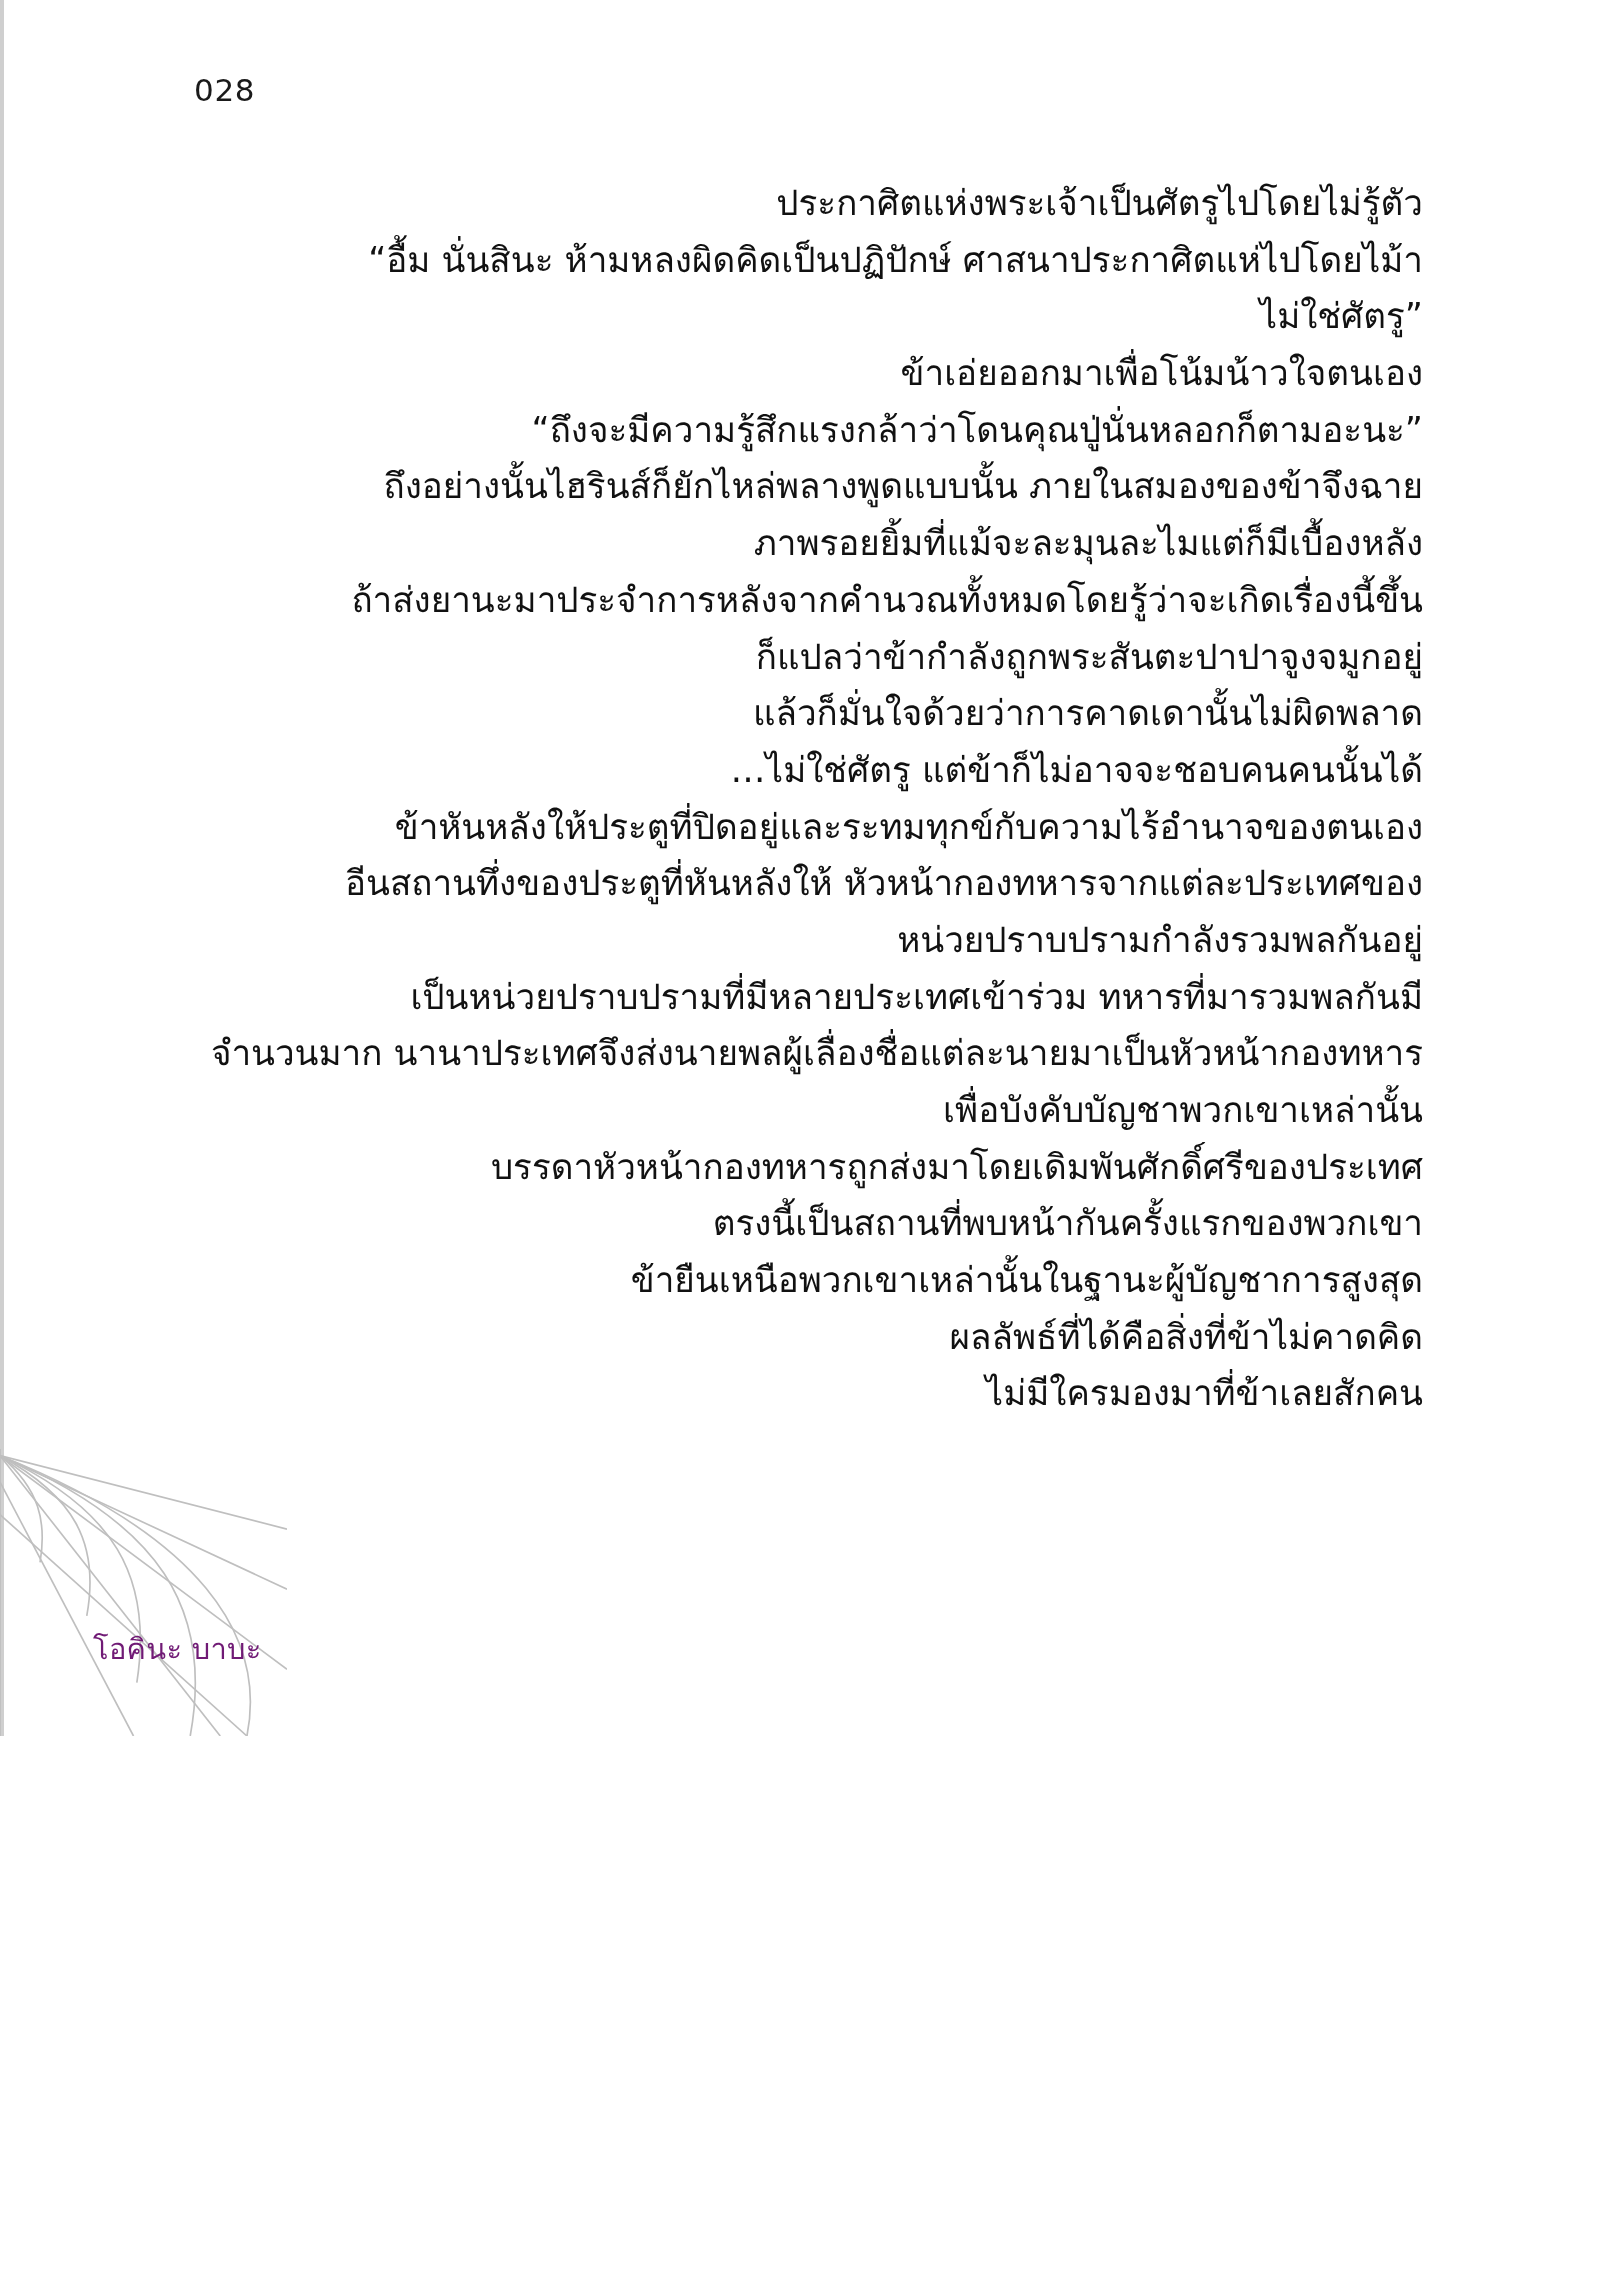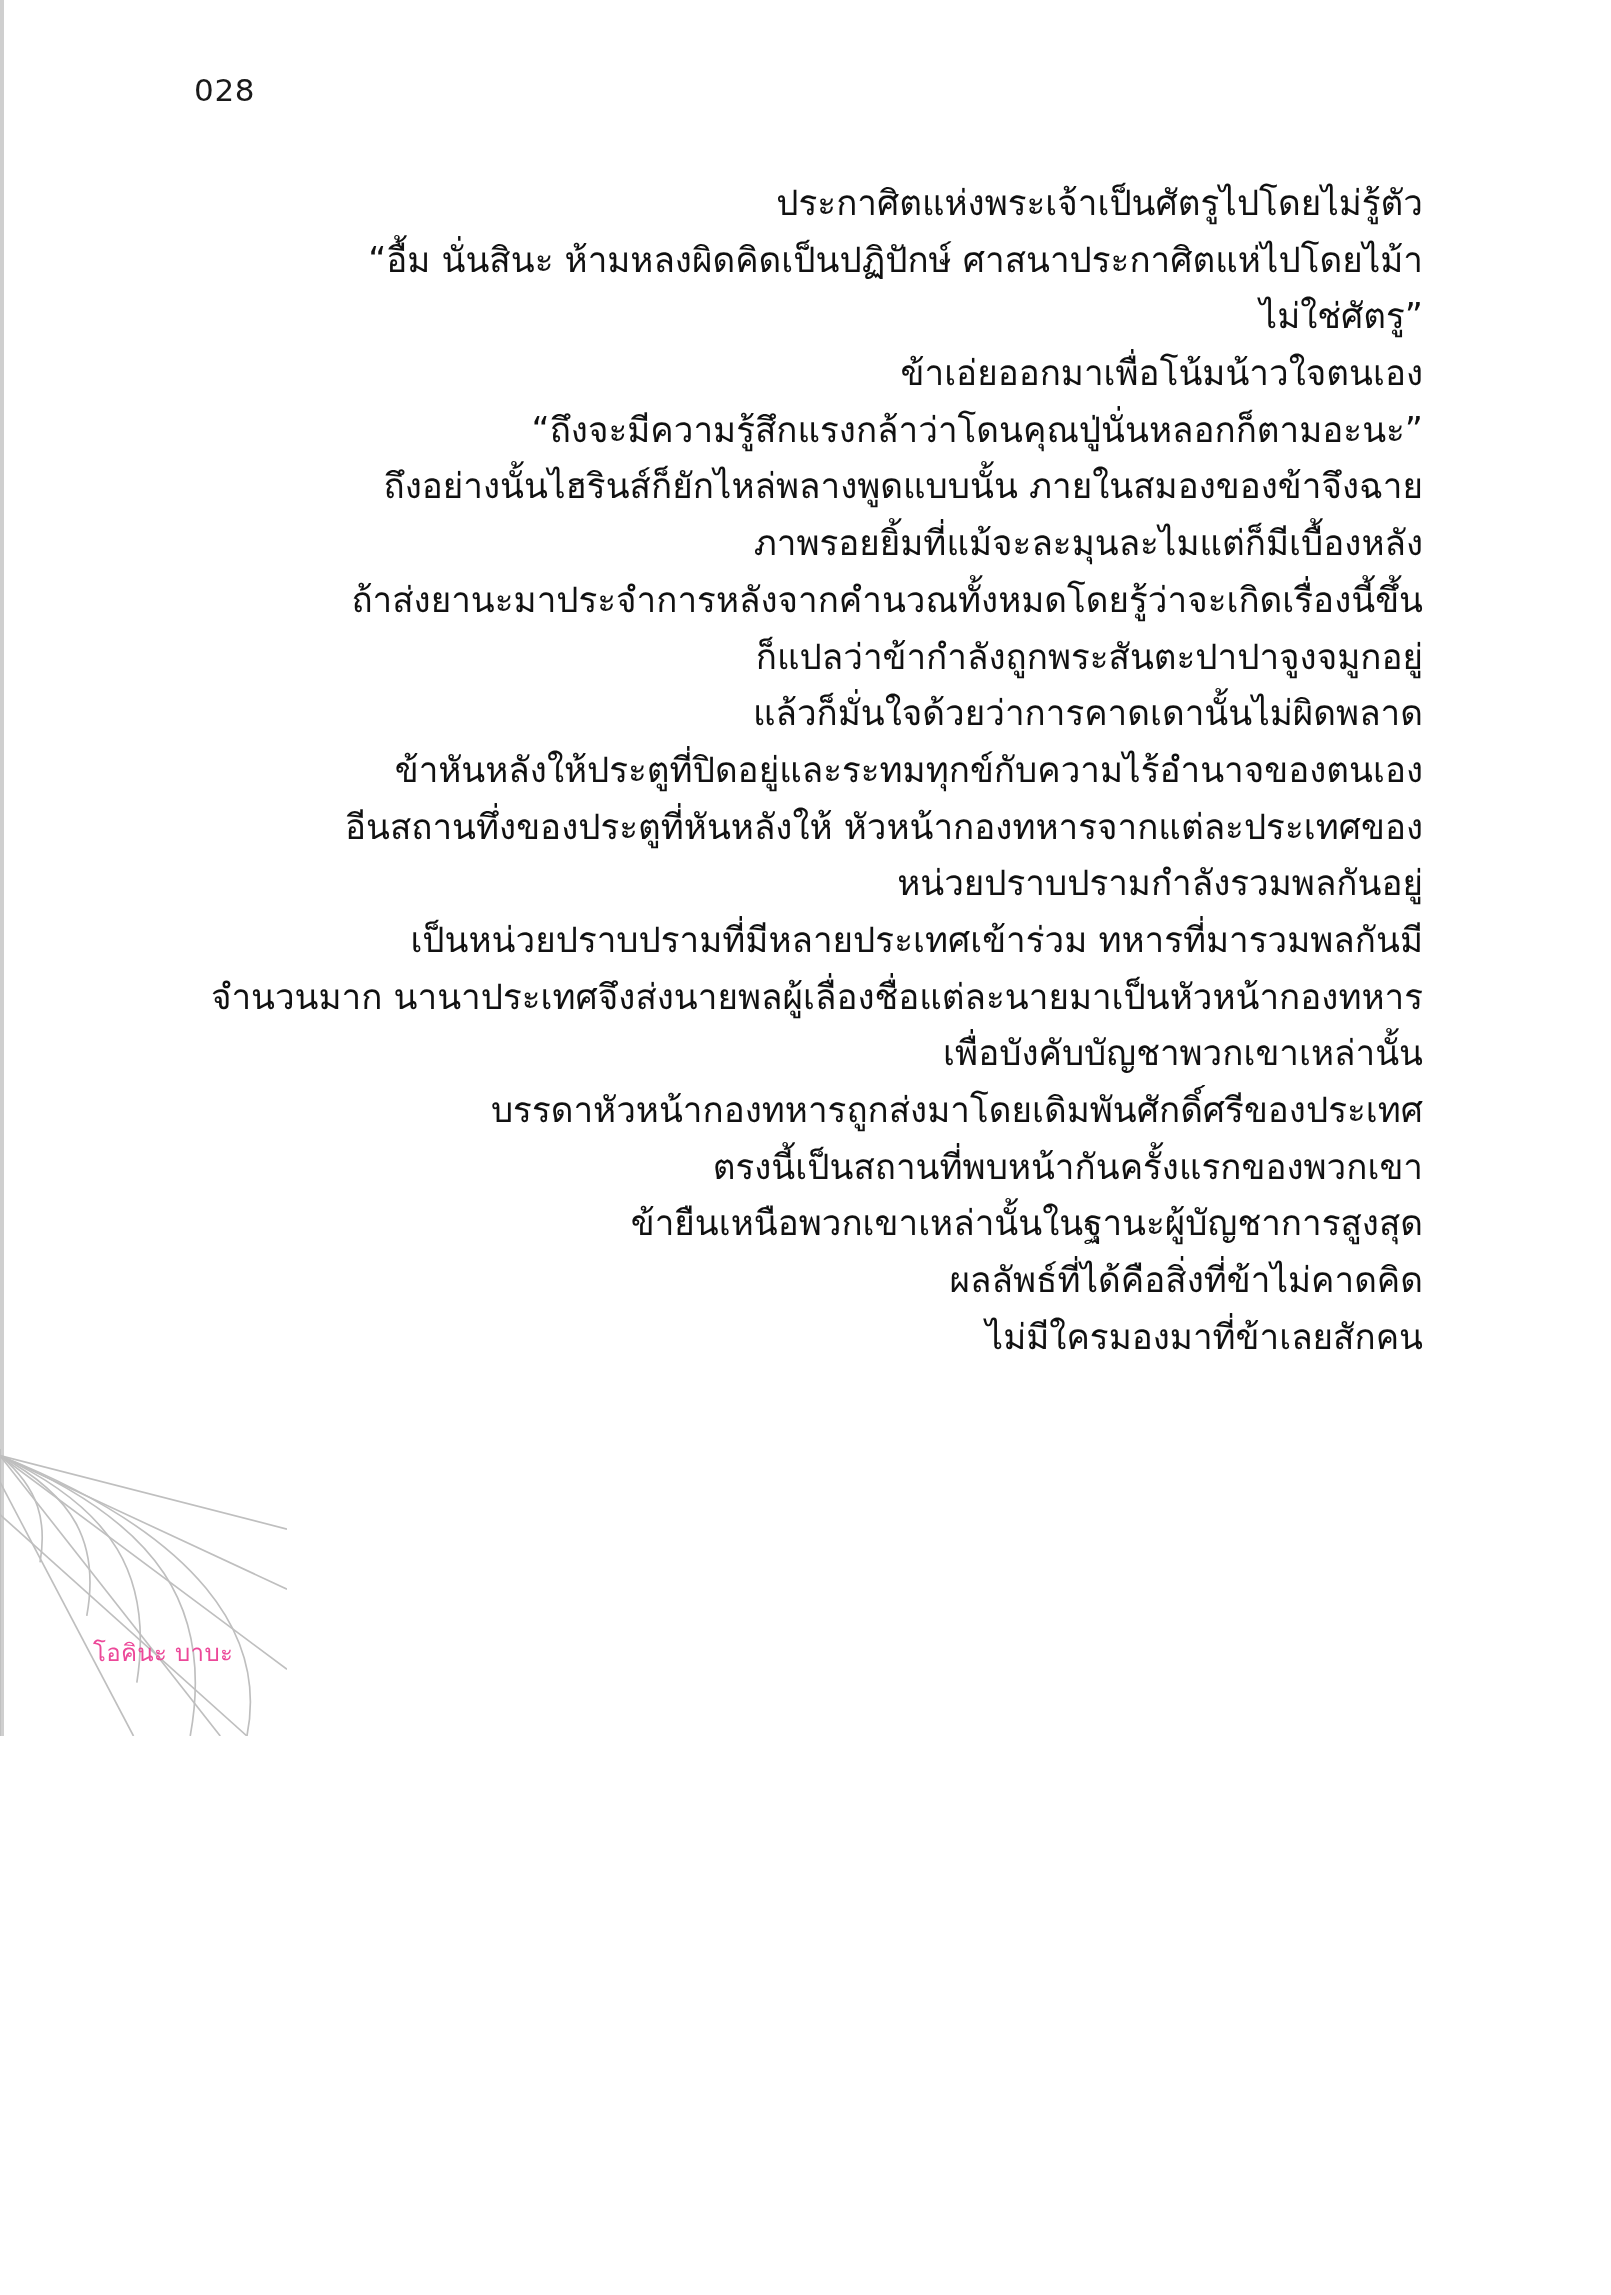--- a/index.html
+++ b/index.html
@@ -58,22 +58,22 @@
     bottom: 0;
     width: 287px;
     height: 287px;
     pointer-events: none;
   }
   .footer-label {
     position: absolute;
     left: 93px;
     bottom: 64px;
     font-family: "DejaVu Sans", sans-serif;
-    font-size: 24px;
-    color: #ec4899;
+    font-size: 29px;
+    color: #701a75;
     letter-spacing: 0.3px;
   }
   
   .edge-line {
     position: absolute;
     background: #cfcfcf;
   }
 </style>
 </head>
 <body>
@@ -85,20 +85,21 @@
   <div class="folio">028</div>
 
   <div class="body-text">
       <p class="noindent">ประกาศิตแห่งพระเจ้าเป็นศัตรูไปโดยไม่รู้ตัว</p>
       <p class="indent">“อื้ม  นั่นสินะ  ห้ามหลงผิดคิดเป็นปฏิปักษ์  ศาสนาประกาศิตแห่ไปโดยไม้าไม่ใช่ศัตรู”</p>
       <p class="indent">ข้าเอ่ยออกมาเพื่อโน้มน้าวใจตนเอง</p>
       <p class="indent">“ถึงจะมีความรู้สึกแรงกล้าว่าโดนคุณปู่นั่นหลอกก็ตามอะนะ”</p>
       <p class="indent">ถึงอย่างนั้นไฮรินส์ก็ยักไหล่พลางพูดแบบนั้น  ภายในสมองของข้าจึงฉายภาพรอยยิ้มที่แม้จะละมุนละไมแต่ก็มีเบื้องหลัง</p>
       <p class="indent">ถ้าส่งยานะมาประจำการหลังจากคำนวณทั้งหมดโดยรู้ว่าจะเกิดเรื่องนี้ขึ้น  ก็แปลว่าข้ากำลังถูกพระสันตะปาปาจูงจมูกอยู่</p>
       <p class="indent">แล้วก็มั่นใจด้วยว่าการคาดเดานั้นไม่ผิดพลาด</p>
+      <p class="indent">…ไม่ใช่ศัตรู  แต่ข้าก็ไม่อาจจะชอบคนคนนั้นได้</p>
       <p class="indent">ข้าหันหลังให้ประตูที่ปิดอยู่และระทมทุกข์กับความไร้อำนาจของตนเอง</p>
       <p class="indent">อีนสถานทึ่งของประตูที่หันหลังให้  หัวหน้ากองทหารจากแต่ละประเทศของหน่วยปราบปรามกำลังรวมพลกันอยู่</p>
       <p class="indent">เป็นหน่วยปราบปรามที่มีหลายประเทศเข้าร่วม  ทหารที่มารวมพลกันมีจำนวนมาก  นานาประเทศจึงส่งนายพลผู้เลื่องชื่อแต่ละนายมาเป็นหัวหน้ากองทหารเพื่อบังคับบัญชาพวกเขาเหล่านั้น</p>
       <p class="indent">บรรดาหัวหน้ากองทหารถูกส่งมาโดยเดิมพันศักดิ์ศรีของประเทศ</p>
       <p class="indent">ตรงนี้เป็นสถานที่พบหน้ากันครั้งแรกของพวกเขา</p>
       <p class="indent">ข้ายืนเหนือพวกเขาเหล่านั้นในฐานะผู้บัญชาการสูงสุด</p>
       <p class="indent">ผลลัพธ์ที่ได้คือสิ่งที่ข้าไม่คาดคิด</p>
       <p class="indent">ไม่มีใครมองมาที่ข้าเลยสักคน</p>
     </div>
 

